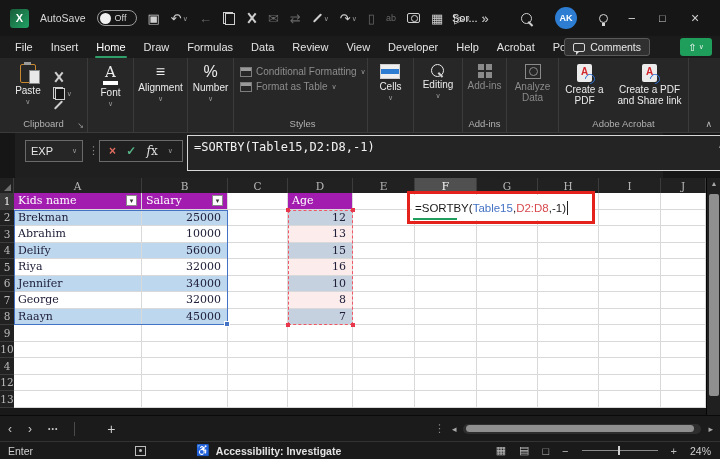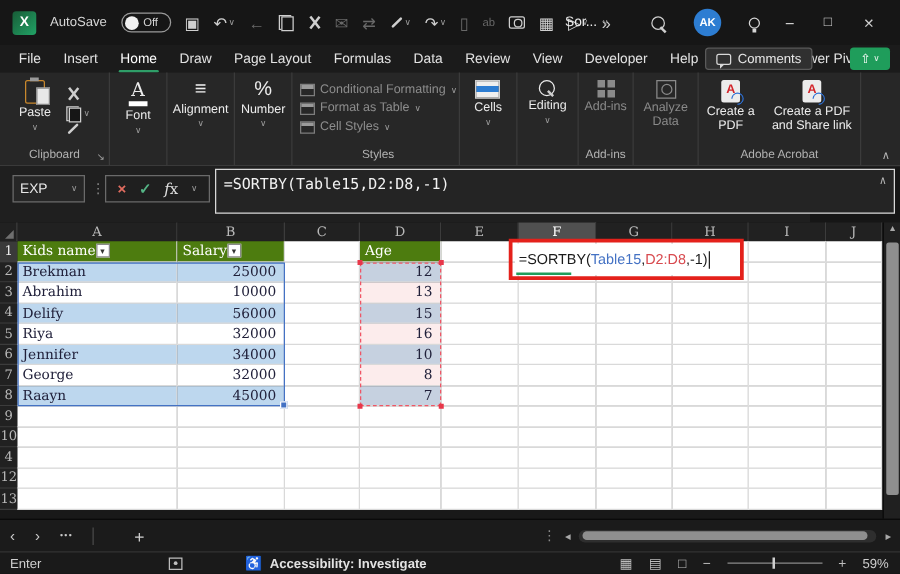--- a/index.html
+++ b/index.html
@@ -52,40 +52,40 @@
   
   #ribbonBody{position:absolute;left:0;top:58px;width:720px;height:75px;background:#272727;border-bottom:1px solid #3a3a3a;display:flex;}
   .rgroup{height:100%;border-right:1px solid #3b3b3b;display:flex;flex-direction:column;align-items:center;padding:6px 2px 1px;position:relative;}
   .glabel{margin-top:auto;font-size:9.5px;color:#b2b2b2;padding-bottom:2px;white-space:nowrap;}
   .bigbtn{display:flex;flex-direction:column;align-items:center;gap:2px;color:#ececec;font-size:10px;white-space:nowrap;}
   .bigbtn.dim{color:#8a8a8a;}
   .bigbtn .blabel{line-height:1.1;text-align:center;}
   .ic-paste{width:16px;height:19px;border:1.6px solid #c9882d;border-radius:2px;position:relative;}
   .ic-paste::before{content:"";position:absolute;left:3px;top:-3px;width:7px;height:3px;background:#9a9a9a;}
   .ic-paste::after{content:"";position:absolute;right:-5px;bottom:-2px;width:9px;height:12px;background:#e8e8e8;border:1px solid #888;}
-  .clip-cols{display:flex;gap:12px;align-items:center;}
+  .clip-cols{display:flex;gap:12px;align-items:flex-end;}
   .clip-small{display:flex;flex-direction:column;gap:4px;align-items:flex-start;padding-top:2px;}
   .clip-small .srowic{display:flex;align-items:center;gap:2px;}
   .dlg{position:absolute;right:3px;bottom:2px;font-size:8px;color:#9a9a9a;}
   .ic-font{font-family:"DejaVu Serif",serif;font-size:15px;color:#ececec;border-bottom:4px solid #fff;line-height:1.1;padding:0 2px;}
   .ic-align{font-size:16px;color:#ececec;line-height:1;}
   .ic-pct{font-size:16px;color:#ececec;line-height:1;}
   .srow{display:flex;align-items:center;gap:4px;font-size:10px;color:#8d8d8d;height:15px;align-self:flex-start;white-space:nowrap;}
   .mini{width:12px;height:10px;border:1px solid #7d7d7d;background:linear-gradient(to bottom,#9a9a9a 0 3px,transparent 3px);flex:none;}
   .ic-cells{width:20px;height:15px;border:1px solid #cfcfcf;background:linear-gradient(to bottom,#efefef 0 4px,#2d7dd2 4px 9px,#efefef 9px 15px);}
   .ic-grid4{width:14px;height:14px;background:linear-gradient(#8a8a8a,#8a8a8a) 0 0/6px 6px no-repeat,linear-gradient(#8a8a8a,#8a8a8a) 8px 0/6px 6px no-repeat,linear-gradient(#8a8a8a,#8a8a8a) 0 8px/6px 6px no-repeat,linear-gradient(#8a8a8a,#8a8a8a) 8px 8px/6px 6px no-repeat;}
   .ic-analyze{width:16px;height:15px;border:1.3px solid #8a8a8a;position:relative;}
   .ic-analyze::after{content:"";position:absolute;left:3px;top:2px;width:7px;height:7px;border:1.4px solid #8a8a8a;border-radius:50%;}
   .ic-pdf{width:15px;height:18px;background:#ececec;border-radius:2px;position:relative;}
   .ic-pdf::before{content:"A";color:#d3262c;font-size:10px;font-weight:bold;position:absolute;left:4px;top:2px;}
   .ic-pdf::after{content:"";position:absolute;right:-3px;bottom:-2px;width:8px;height:8px;border:1.6px solid #2d6fd2;border-left-color:transparent;border-radius:50%;transform:rotate(-45deg);}
   #collapseRibbon{position:absolute;right:8px;bottom:3px;color:#b5b5b5;font-size:9px;}
 
   
-  #formulaRow{position:absolute;left:0;top:133px;width:648px;height:45px;background:#1f1f1f;}
+  #formulaRow{position:absolute;left:15px;top:133px;width:648px;height:45px;background:#1f1f1f;}
   #nameBox{position:absolute;left:10px;top:7px;width:58px;height:22px;border:1px solid #6a6a6a;background:#262626;color:#e8e8e8;font-size:11px;display:flex;align-items:center;justify-content:space-between;padding:0 5px;}
   #nbDots{position:absolute;left:73px;top:11px;color:#8a8a8a;font-size:11px;}
   #fxBox{position:absolute;left:84px;top:7px;width:84px;height:22px;border:1px solid #6a6a6a;display:flex;align-items:center;justify-content:space-around;padding:0 4px;}
   .fx-x{color:#e06c5f;font-weight:bold;font-size:12px;}
   .fx-ok{color:#55b586;font-weight:bold;font-size:12px;}
   .fx-fx{color:#e0e0e0;font-size:12px;font-family:"DejaVu Serif",serif;}
   .fx-fx i{font-style:italic;}
   #fbar{position:absolute;left:172px;top:2px;width:544px;height:36px;border:1px solid #d8d8d8;background:#242424;color:#f2f2f2;font:12px "DejaVu Sans Mono",monospace;padding:4px 6px;}
   #fbarChev{position:absolute;right:6px;top:4px;color:#b5b5b5;font-size:9px;}
 
@@ -98,21 +98,21 @@
   .ghcell.active{background:#505050;color:#fff;}
   .corner{position:relative;}
   .tri{position:absolute;right:2px;bottom:2px;width:0;height:0;border-left:7px solid transparent;border-bottom:7px solid #6f6f6f;}
   .rhead{background:#212121;color:#b9b9b9;font:10.5px "DejaVu Serif",serif;display:flex;align-items:center;justify-content:center;border-bottom:1px solid #3c3c3c;flex:none;}
   .rhead.active{background:#3a3a3a;color:#ececec;}
   .cell{background:#fff;border-right:1px solid #d9d9d9;border-bottom:1px solid #d9d9d9;font:11px "DejaVu Serif",serif;color:#20203a;display:flex;align-items:center;padding:0 4px;white-space:nowrap;flex:none;}
   .cell.num{justify-content:flex-end;padding-right:6px;}
   .cell.band{background:#bdd7ee;}
   .cell.dband{background:#c6d1e0;}
   .cell.dpink{background:#fcecec;}
-  .cell.thead{background:#4d7c0f;color:#fff;justify-content:flex-start;}
+  .cell.thead{background:#a21caf;color:#fff;justify-content:space-between;}
   .filter{width:11px;height:11px;background:#fff;border:1px solid #8a8a8a;color:#333;font-size:7px;display:flex;align-items:center;justify-content:center;flex:none;}
   
   .ovl{position:absolute;pointer-events:none;}
   #blueRange{left:14px;top:31.5px;width:214px;height:115.5px;border:1.5px solid #4472c4;}
   #blueRange::after{content:"";position:absolute;right:-3px;bottom:-3px;width:4px;height:4px;background:#4472c4;border:1px solid #fff;}
   #redRange{left:288px;top:31.5px;width:65px;height:115.5px;border:1.5px dashed #ef5666;}
   .rh{position:absolute;width:4px;height:4px;background:#e8374a;}
   .rh.lt{left:-3px;top:-3px;}  .rh.rt{right:-3px;top:-3px;}
   .rh.lb{left:-3px;bottom:-3px;}  .rh.rb{right:-3px;bottom:-3px;}
   #editCell{left:412px;top:17px;width:180px;height:25px;background:#fff;display:flex;align-items:center;font:11.5px "Liberation Sans",sans-serif;padding-left:3px;white-space:nowrap;}
@@ -225,21 +225,20 @@
   <div class="tb-abs tb-ic" style="left:659px;font-size:11px;">□</div>
   <div class="tb-abs tb-ic" style="left:691px;font-size:14px;">×</div>
 </div>
 
 <div id="ribbonTabsRow">
   <div id="ribbonTabs" style="display:flex;">
       <div class="rtab">File</div>
       <div class="rtab">Insert</div>
       <div class="rtab active">Home</div>
       <div class="rtab">Draw</div>
-      <div class="rtab">Page Layout</div>
       <div class="rtab">Formulas</div>
       <div class="rtab">Data</div>
       <div class="rtab">Review</div>
       <div class="rtab">View</div>
       <div class="rtab">Developer</div>
       <div class="rtab">Help</div>
       <div class="rtab">Acrobat</div>
       <div class="rtab">Power Pivot</div>
     </div>
   <div id="commentsBtn">
@@ -300,25 +299,20 @@
   <div class="rgroup" style="width:134px;align-items:flex-start;padding-left:6px;">
     <div id="stylesRows">
         <div class="srow">
           <span class="mini"></span>
           <span>Conditional Formatting</span>
           <span class="chev">∨</span>
         </div>
         <div class="srow">
           <span class="mini"></span>
           <span>Format as Table</span>
-          <span class="chev">∨</span>
-        </div>
-        <div class="srow">
-          <span class="mini"></span>
-          <span>Cell Styles</span>
           <span class="chev">∨</span>
         </div>
       </div>
     <span class="glabel" style="align-self:center;">Styles</span>
   </div>
   <div class="rgroup" style="width:46px;">
     <div class="bigbtn">
       <span class="ic-cells"></span>
       <span class="blabel">Cells</span>
       <span class="chev">∨</span>
@@ -615,15 +609,15 @@
   <span id="sbAccess">Accessibility: Investigate</span>
   <div id="sbRight">
     <span class="vwic">▦</span>
     <span class="vwic">▤</span>
     <span class="vwic">□</span>
     <span class="zbtn">−</span>
     <div id="zoomTrack">
       <div id="zoomHandle"></div>
     </div>
     <span class="zbtn">+</span>
-    <span id="sbZoom">59%</span>
+    <span id="sbZoom">24%</span>
   </div>
 </div>
 
 </body></html>

